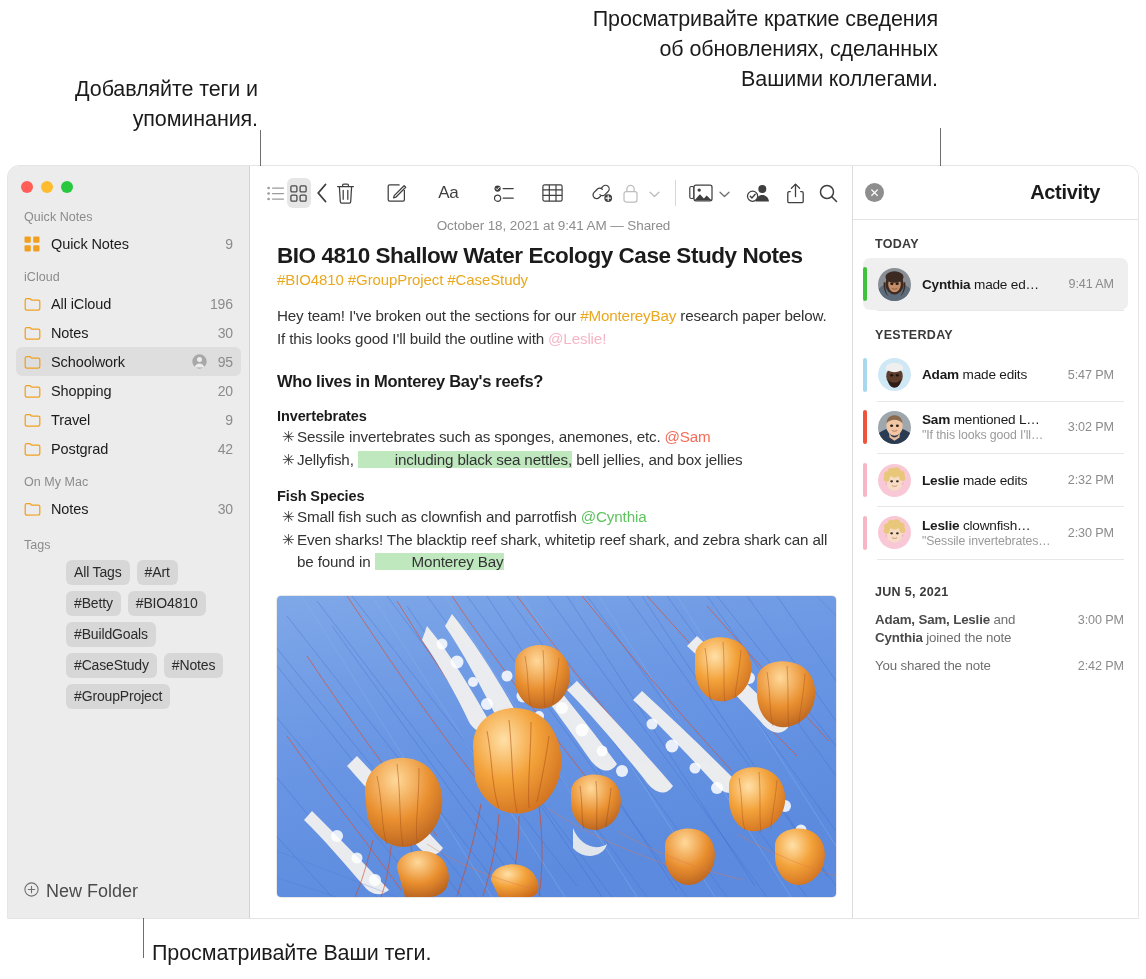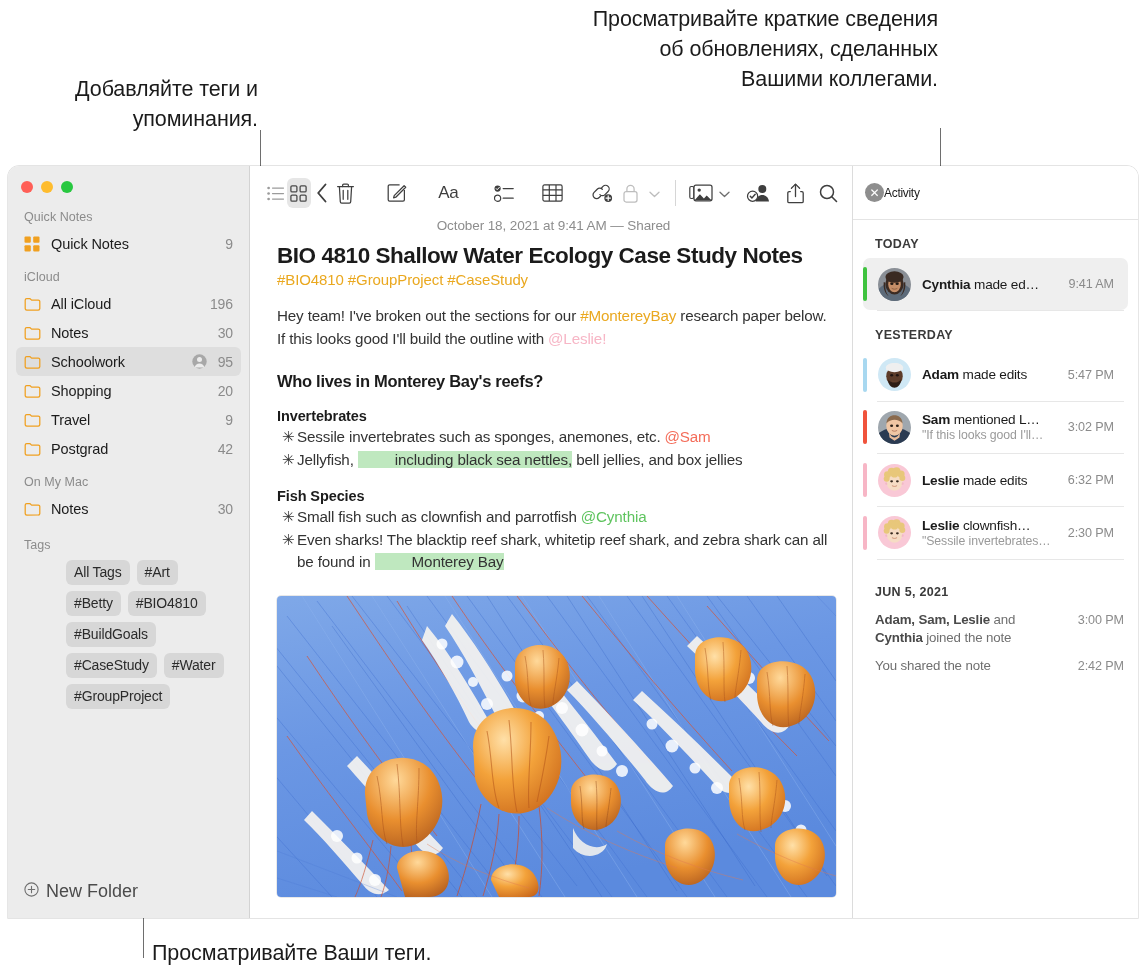--- a/index.html
+++ b/index.html
@@ -179,21 +179,21 @@
     border-bottom:0.7px solid #e4e4e4;
     padding:0 12px;
   }
   #act-close {
     width:19px; height:19px; border-radius:50%;
     background:#8e8e8e; color:#fff;
     display:flex; align-items:center; justify-content:center;
     font-size:12px; line-height:1;
   }
   #act-title {
-    flex:1; text-align:left; font-size:12px; font-weight:400;
+    flex:1; text-align:right; font-size:20px; font-weight:700;
     color:#1b1b1b; letter-spacing:-0.3px; padding-right:26px;
   }
   #act-body { flex:1; overflow:hidden; padding:0 0 0 0; }
 
   .act-section-title {
     font-size:12.5px; font-weight:700; color:#3a3a3a;
     letter-spacing:0.3px; padding:17px 0 7px 22px;
   }
   .act-row {
     display:flex; align-items:center;
@@ -351,21 +351,21 @@
 
       <div class="gap"></div>
       <div class="sb-head" id="tags-head">Tags</div>
       <div id="tags-wrap">
           <div class="tag-pill">All Tags</div>
           <div class="tag-pill">#Art</div>
           <div class="tag-pill">#Betty</div>
           <div class="tag-pill">#BIO4810</div>
           <div class="tag-pill">#BuildGoals</div>
           <div class="tag-pill">#CaseStudy</div>
-          <div class="tag-pill">#Water</div>
+          <div class="tag-pill">#Notes</div>
           <div class="tag-pill">#GroupProject</div>
         </div>
     </div>
 
     <div id="newfolder">
       <span>
         <svg width="15" height="15" viewBox="0 0 15 15">
           <circle cx="7.5" cy="7.5" r="6.6" fill="none" stroke="#6f6f6f" stroke-width="1.1"></circle>
           <path d="M7.5 4.3v6.4M4.3 7.5h6.4" stroke="#6f6f6f" stroke-width="1.1" stroke-linecap="round"></path>
         </svg>
@@ -837,21 +837,21 @@
               <ellipse cx="16.5" cy="21" rx="1.7" ry="1.4" fill="#35281d"></ellipse>
               <ellipse cx="23.5" cy="21" rx="1.7" ry="1.4" fill="#35281d"></ellipse>
               <path d="M16.9 26.2c2 1.3 4.2 1.3 6.2 0" stroke="#c8876a" stroke-width="1" fill="none"></path>
               <path d="M10.6 22c-1.4 0-2.2 1.2-1.6 2.4.5 1 1.9 1.1 2.5.2z" fill="#f2b7c6"></path>
               <path d="M29.4 22c1.4 0 2.2 1.2 1.6 2.4-.5 1-1.9 1.1-2.5.2z" fill="#f2b7c6"></path>
             </svg>
           </div>
           <div class="act-txtwrap">
             <div class="act-line"><b>Leslie</b><span> made edits</span></div>
           </div>
-          <div class="act-time">6:32 PM</div>
+          <div class="act-time">2:32 PM</div>
         </div>
         <div class="act-div"></div>
         <div class="act-row">
           <div class="act-bar" style="background: rgb(247, 182, 198);"></div>
           <div class="act-avatar">
             <svg viewBox="0 0 40 40">
               <rect width="40" height="40" fill="#f9c8d6"></rect>
               <ellipse cx="20" cy="21" rx="10" ry="11.5" fill="#f6dcc4"></ellipse>
               <g fill="#e8c77a">
                 <circle cx="11.5" cy="13" r="4.2"></circle>

